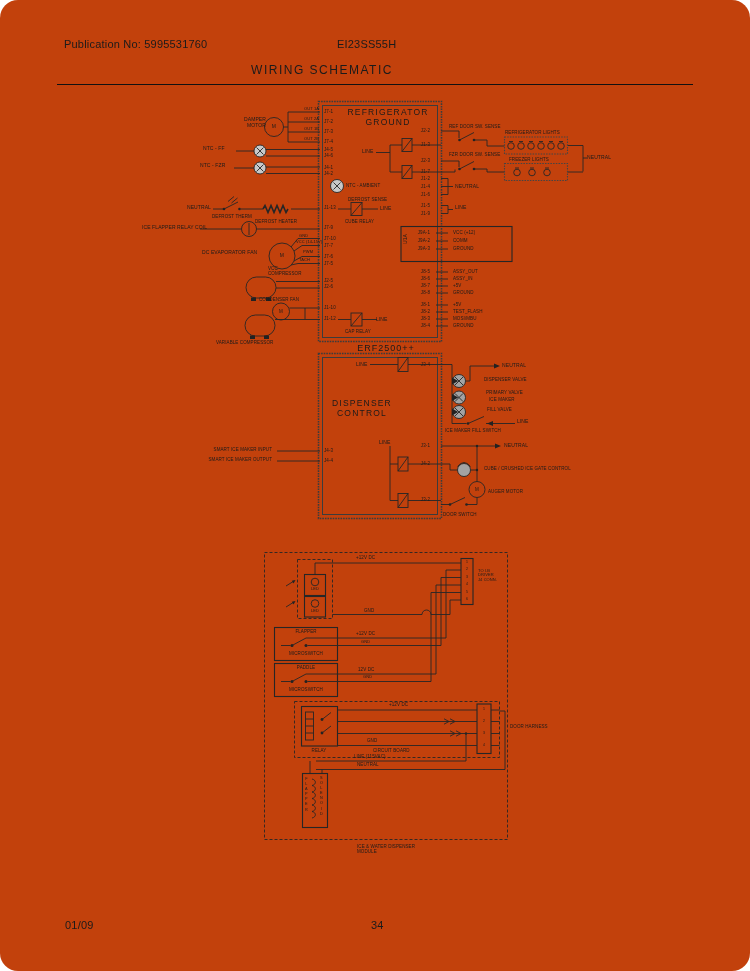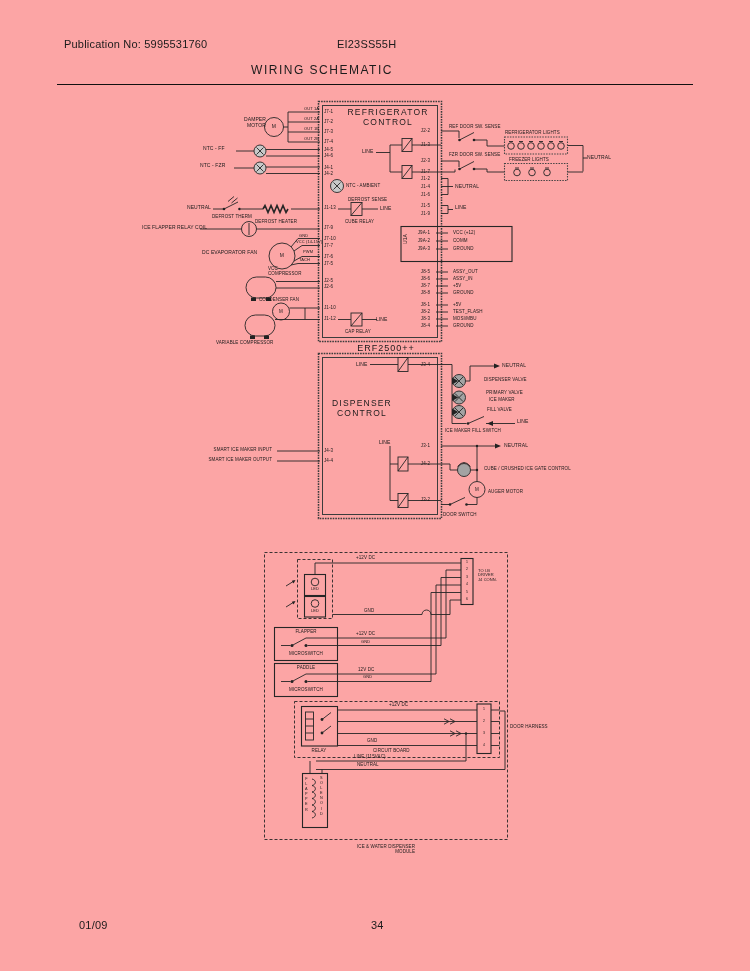--- a/index.html
+++ b/index.html
@@ -1,38 +1,38 @@
 <!DOCTYPE html>
 <html><head>
 <meta charset="utf-8">
 <style>
   html,body{margin:0;padding:0;background:#ffffff;}
-  #page{position:relative;width:750px;height:971px;background:#fca5a5;overflow:hidden;
-        font-family:"Liberation Sans",sans-serif;color:#1b1b1b;}
+  #page{position:relative;width:750px;height:971px;background:#c2410c;overflow:hidden;
+        font-family:"Liberation Sans",sans-serif;color:#1b1b1b;border-radius:18px;}
   svg{position:absolute;left:0;top:0;}
   svg *{stroke:#262626;fill:none;stroke-width:.9;}
   svg .bx{stroke-width:1.5;stroke-dasharray:1.6 1;stroke:#3c3c3c;}
   svg .bx2{stroke-width:1;stroke:#3c3c3c;}
   svg .dash2{stroke-dasharray:3 2;stroke-width:.9;}
   svg .dsh{stroke-dasharray:1.5 1.2;stroke-width:1.1;stroke:#444;}
   svg .sw1{stroke-width:1.1;}
   svg .fat{stroke-width:1.6;}
   svg .dot{fill:#222;stroke:none;}
   svg .fil{fill:#222;stroke:none;}
   svg .sens{fill:#c8c8c8;}
   svg .valve{fill:#a3a3a3;}
   .L{position:absolute;font-size:4.5px;line-height:1.15;color:#1b1b1b;white-space:pre-line;letter-spacing:.1px;}
   .s5{font-size:5px;}
   .s4{font-size:4px;}
   .s35{font-size:3.5px;}
   .h{font-size:11px;letter-spacing:.2px;}
   .ttl{font-size:12px;letter-spacing:1.5px;}
   .t{font-size:8.5px;letter-spacing:1.2px;text-align:center;transform:translateX(-50%);}
   .e{font-size:9px;letter-spacing:1px;}
-  .c{transform:translateX(-50%);text-align:right;}
+  .c{transform:translateX(-50%);text-align:left;}
   .r{transform:translateX(-100%);text-align:right;}
   .v{writing-mode:vertical-rl;transform:rotate(180deg);font-size:5px;}
   .vs{writing-mode:vertical-rl;text-orientation:upright;font-size:3.8px;letter-spacing:1.1px;}
   .rule{position:absolute;border-top:1.4px solid #111;}
 </style>
 </head>
 <body>
 
 <div id="page">
 
@@ -245,21 +245,21 @@
     <path d="M422,614.5 a4.5,4.5 0 0 1 9,0"></path>
     <path d="M444,718.8 L449,721.5 L444,724.2 M450,718.8 L455,721.5 L450,724.2 M450,730.8 L455,733.5 L450,736.2 M456,730.8 L461,733.5 L456,736.2"></path>
   </svg>
 
   <div class="L h" style="left:64px;top:38px">Publication No: 5995531760</div>
   <div class="L h" style="left:337px;top:38px">EI23SS55H</div>
   <div class="L h ttl c" style="left:322px;top:64px">WIRING SCHEMATIC</div>
   <div class="rule" style="left:57px;top:84px;width:636px"></div>
 
   <div class="L t" style="left:388px;top:108px">REFRIGERATOR
-CONTROL</div>
+GROUND</div>
   <div class="L r s4" style="left:319px;top:106.5px">OUT 1A</div>
   <div class="L r s4" style="left:319px;top:116.5px">OUT 2A</div>
   <div class="L r s4" style="left:319px;top:126.5px">OUT 1B</div>
   <div class="L r s4" style="left:319px;top:136.5px">OUT 2B</div>
   <div class="L" style="left:324px;top:108.5px">J7-1</div>
   <div class="L" style="left:324px;top:118.5px">J7-2</div>
   <div class="L" style="left:324px;top:128.5px">J7-3</div>
   <div class="L" style="left:324px;top:138.5px">J7-4</div>
   <div class="L r s5" style="left:266px;top:117px">DAMPER
 MOTOR</div>
@@ -398,16 +398,16 @@
   <div class="L" style="left:510px;top:723.5px">DOOR HARNESS</div>
   <div class="L c s35" style="left:484px;top:707px">1</div>
   <div class="L c s35" style="left:484px;top:718.5px">2</div>
   <div class="L c s35" style="left:484px;top:730.5px">3</div>
   <div class="L c s35" style="left:484px;top:742.5px">4</div>
   <div class="L vs" style="left:304px;top:776.5px;height:48px">FLAPPER</div>
   <div class="L vs" style="left:319px;top:775.5px;height:50px">SOLENOID</div>
   <div class="L c" style="left:386px;top:844px">ICE &amp; WATER DISPENSER
 MODULE</div>
 
-  <div class="L h" style="left:79px;top:919px">01/09</div>
+  <div class="L h" style="left:65px;top:919px">01/09</div>
   <div class="L h" style="left:371px;top:919px">34</div>
 
 </div>
 
 </body></html>

